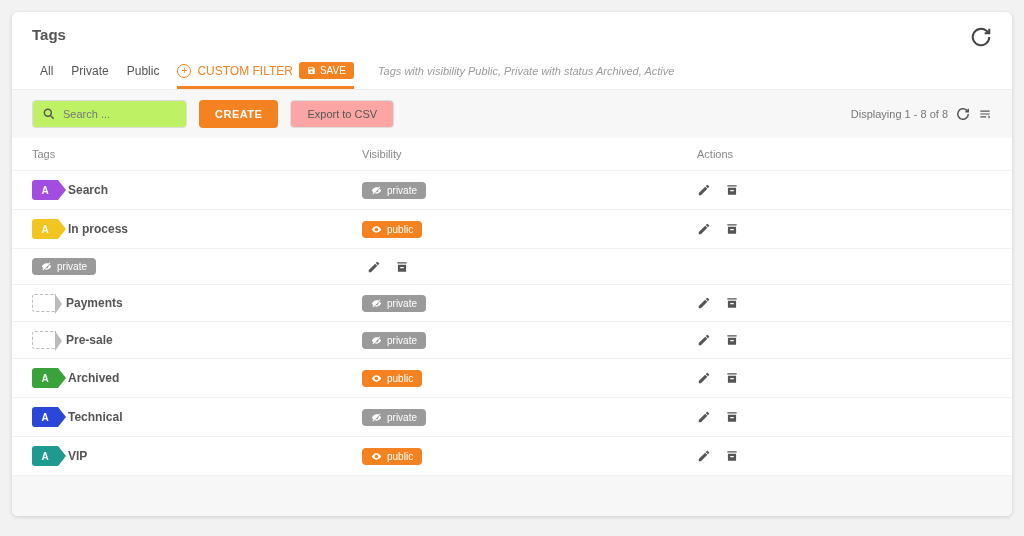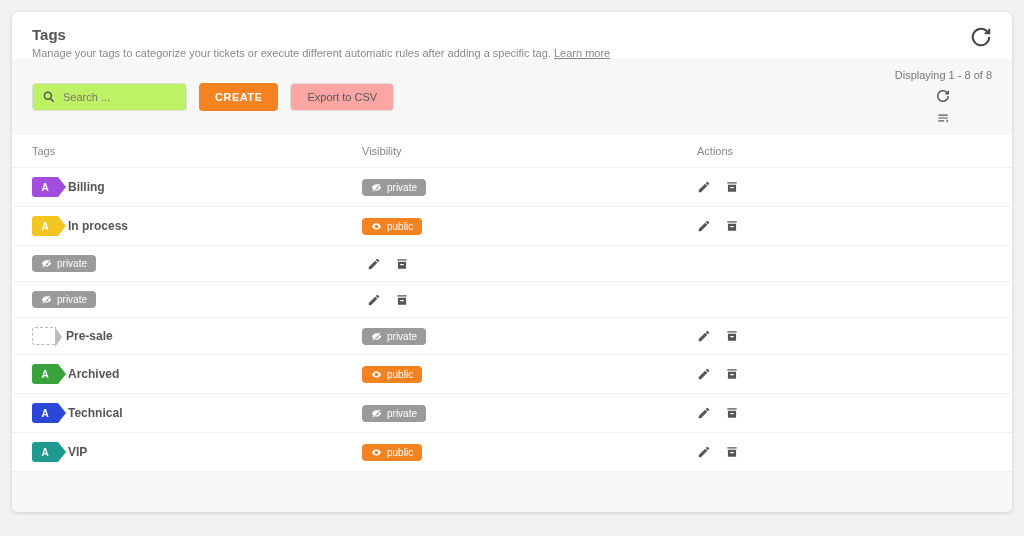--- a/index.html
+++ b/index.html
@@ -19,21 +19,21 @@
   .save-chip { background:#f58220;color:#fff;font-size:10px;padding:3px 8px;border-radius:3px;display:inline-flex;gap:4px;align-items:center; }
   .filter-desc { font-size:11px; font-style:italic; color:#9a9a9a; margin-left:6px; padding-bottom:10px; }
 
   .toolbar { background:#f7f7f7; padding:10px 20px; display:flex; align-items:center; gap:12px; }
   .search-wrap { position:relative; }
   .search-wrap svg { position:absolute; left:10px; top:50%; transform:translateY(-50%); width:14px;height:14px; color:#555;}
   .search { width:155px; height:28px; border:1px solid #ddd; border-radius:4px; padding:0 23px 0 30px; font-size:11px; background:#bef264; color:#555; }
   .btn { height:28px; border:none; border-radius:4px; padding:0 16px; font-size:11px; cursor:pointer; }
   .btn-create { background:#f58220; color:#fff; font-weight:600; letter-spacing:.5px; }
   .btn-export { background:#fca5a5; border:1px solid #ddd; color:#555; }
-  .toolbar-right { margin-left:auto; display:flex; align-items:center; gap:8px; color:#777; font-size:11px;flex-direction:column; }
+  .toolbar-right { margin-left:auto; display:flex; align-items:center; gap:8px; color:#777; font-size:11px; }
   .tool-icon { width:14px;height:14px;cursor:pointer;color:#555; }
 
   .grid-head { display:flex; padding: 10px 20px; color:#888; font-size:11px; }
   .col-tags  { width:330px; }
   .col-vis   { width:335px; }
   .col-act   { flex:1; }
 
   .row { display:flex; align-items:center; padding:9px 20px; border-top:1px solid #f1f1f1; background:#fff; }
   .row:last-child{ border-bottom:1px solid #f1f1f1;}
   .tag-icon { width:26px;height:20px;display:inline-flex;align-items:center;justify-content:center;color:#fff;font-size:10px;font-weight:700;position:relative;border-radius:3px 0 0 3px;margin-right:10px; }
@@ -55,30 +55,43 @@
   .footer-space{ height:40px; background:#f7f7f7;}
 </style>
 </head>
 <body>
 
 <div class="panel">
 
   <div class="header">
     <div>
       <div class="title">Tags</div>
-      <div class="subtitle">
-        <span>Manage your tags to categorize your tickets or execute different automatic rules after adding a specific tag. </span><a href="#">Learn more</a>
-      </div>
     </div>
     <svg class="refresh-top" viewBox="0 0 24 24" fill="none" stroke="currentColor" stroke-width="2.2">
         <path d="M21 12a9 9 0 1 1-3-6.7L21 8"></path>
         <path d="M21 3v5h-5"></path>
       </svg>
   </div>
 
+  <div class="tabs-bar">
+    <div class="tab">All</div>
+    <div class="tab">Private</div>
+    <div class="tab">Public</div>
+    <div class="tab custom">
+      <span class="add-icon">+</span>
+      <span>CUSTOM FILTER</span>
+      <span class="save-chip">
+        <svg width="9" height="9" viewBox="0 0 24 24" fill="currentColor">
+            <path d="M17 3H5a2 2 0 0 0-2 2v14a2 2 0 0 0 2 2h14a2 2 0 0 0 2-2V7l-4-4zM12 19a3 3 0 1 1 0-6 3 3 0 0 1 0 6zm3-10H5V5h10v4z"></path>
+          </svg>
+        <span>SAVE</span>
+      </span>
+    </div>
+    <div class="filter-desc">Tags with visibility Public, Private with status Archived, Active</div>
+  </div>
 
   <div class="toolbar">
     <div class="search-wrap">
       <svg viewBox="0 0 24 24" fill="none" stroke="currentColor" stroke-width="2.5">
           <circle cx="10" cy="10" r="6"></circle>
           <line x1="20" y1="20" x2="14.5" y2="14.5"></line>
         </svg>
       <input class="search" placeholder="Search ..." style="">
     </div>
     <button class="btn btn-create">CREATE</button>
@@ -101,21 +114,21 @@
     <div class="col-vis">Visibility</div>
     <div class="col-act">Actions</div>
   </div>
 
   <div id="rows">
       <div class="row">
         <div class="col-tags" style="display:flex;align-items:center;">
           <span class="tag-icon c-purple">
             <span>A</span>
           </span>
-          <span class="tag-name">Billing</span>
+          <span class="tag-name">Search</span>
         </div>
         <div class="col-vis"><span class="badge private">
             <svg class="eye" viewBox="0 0 24 24" fill="currentColor">
               <path d="M12 5c-5 0-9 4.5-10 7 .5 1.2 1.8 3 3.6 4.5L3 19l1.5 1.5 16-16L19 3l-2.6 2.6C15 5.2 13.5 5 12 5zm0 14c5 0 9-4.5 10-7-.4-1-1.4-2.5-2.8-3.9l-3 3A4 4 0 0 1 12 16c-.5 0-1-.1-1.4-.3l-2.2 2.2C9.5 18.6 10.7 19 12 19z"></path>
             </svg>
             <span>private</span>
           </span></div>
         <div class="col-act actions">
           <svg class="act-icon" viewBox="0 0 24 24" fill="currentColor">
             <path d="M3 17.25V21h3.75l11-11-3.75-3.75-11 11zM20.7 7.05a1 1 0 0 0 0-1.4l-2.35-2.35a1 1 0 0 0-1.4 0L15 5.25 18.75 9l1.95-1.95z"></path>
@@ -157,20 +170,24 @@
         <div class="col-act actions">
           <svg class="act-icon" viewBox="0 0 24 24" fill="currentColor">
             <path d="M3 17.25V21h3.75l11-11-3.75-3.75-11 11zM20.7 7.05a1 1 0 0 0 0-1.4l-2.35-2.35a1 1 0 0 0-1.4 0L15 5.25 18.75 9l1.95-1.95z"></path>
           </svg>
           <svg class="act-icon" viewBox="0 0 24 24" fill="currentColor">
             <path d="M20 6H4V4h16v2zm-1 2H5v12h14V8zM9 12h6v2H9v-2z"></path>
           </svg>
         </div>
       </div>
       <div class="row">
+        <div class="col-tags" style="display:flex;align-items:center;">
+          <span class="tag-icon dashed"></span>
+          <span class="tag-name">Payments</span>
+        </div>
         <div class="col-vis"><span class="badge private">
             <svg class="eye" viewBox="0 0 24 24" fill="currentColor">
               <path d="M12 5c-5 0-9 4.5-10 7 .5 1.2 1.8 3 3.6 4.5L3 19l1.5 1.5 16-16L19 3l-2.6 2.6C15 5.2 13.5 5 12 5zm0 14c5 0 9-4.5 10-7-.4-1-1.4-2.5-2.8-3.9l-3 3A4 4 0 0 1 12 16c-.5 0-1-.1-1.4-.3l-2.2 2.2C9.5 18.6 10.7 19 12 19z"></path>
             </svg>
             <span>private</span>
           </span></div>
         <div class="col-act actions">
           <svg class="act-icon" viewBox="0 0 24 24" fill="currentColor">
             <path d="M3 17.25V21h3.75l11-11-3.75-3.75-11 11zM20.7 7.05a1 1 0 0 0 0-1.4l-2.35-2.35a1 1 0 0 0-1.4 0L15 5.25 18.75 9l1.95-1.95z"></path>
           </svg>

